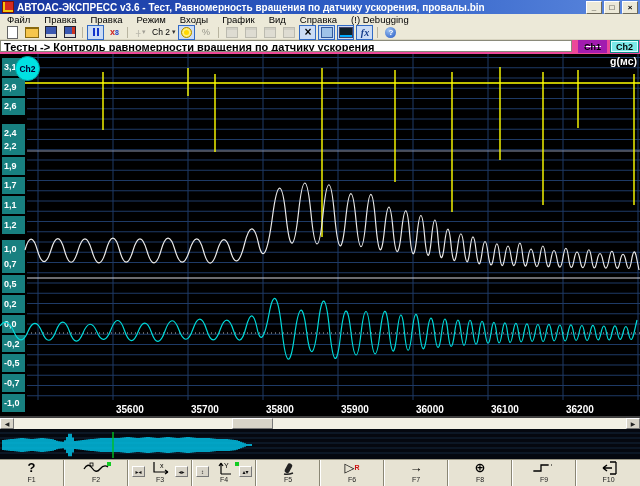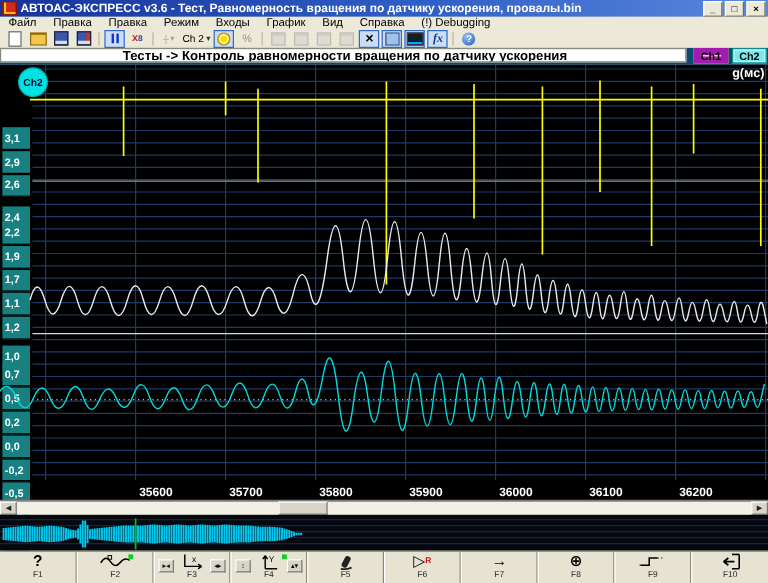--- a/index.html
+++ b/index.html
@@ -44,34 +44,34 @@
   .i-x{font-size:12px;font-weight:bold;color:#000;line-height:10px;}
   .i-grid{width:10px;height:9px;border:1px solid #335a9a;
      background:linear-gradient(#9ec2e8 0 0) padding-box,
         repeating-linear-gradient(90deg,#335a9a 0 1px,#9ec2e8 1px 4px);}
   .i-screen{width:12px;height:9px;background:#10202a;border:1px solid #446;box-shadow:inset 0 -2px 0 #0af;}
   .i-fx{font-family:"Liberation Serif","DejaVu Serif",serif;font-style:italic;font-weight:bold;
         font-size:10px;color:#123a8a;line-height:9px;}
   .i-help{width:11px;height:11px;border-radius:50%;background:radial-gradient(circle at 35% 30%,#9cc2f2,#2257c4);
         color:#fff;font-size:8px;font-weight:bold;display:flex;align-items:center;justify-content:center;}
   
-  #pathrow{position:absolute;left:0;top:40px;width:640px;height:14px;background:#0c4a6e;text-align:center;}
+  #pathrow{position:absolute;left:0;top:40px;width:640px;height:14px;background:#ec4899;}
   #path-field{position:absolute;left:0;top:0;width:572px;height:12px;background:#fff;
     border:1px solid #8a8a7a;font-size:11px;font-weight:bold;line-height:12px;padding-left:3px;
     box-sizing:border-box;white-space:nowrap;overflow:hidden;color:#000;}
   .chbtn{position:absolute;top:0;height:13px;width:29px;font-size:9px;font-weight:bold;color:#000;
     display:flex;align-items:center;justify-content:center;box-sizing:border-box;}
   #ch1-btn{right:33px;background:#ffff5e;border:6px solid #a21caf;box-shadow:inset 0 0 0 1px #fff;}
   #ch2-btn{right:1px;background:#7ae9e9;border:1px solid #0a8a8a;box-shadow:inset 0 0 0 1px #d8ffff;}
   
   #chart{position:absolute;left:0;top:54px;width:640px;height:364px;background:#000;}
   #y-axis-strip{position:absolute;left:2px;top:0;width:23px;height:360px;}
   .ylab{position:absolute;left:0;width:23px;background:#188080;color:#fff;
     font-size:9px;font-weight:bold;display:flex;align-items:center;padding-left:2px;
-    box-sizing:border-box;border-bottom:1px solid #000;margin-top:48px;}
+    box-sizing:border-box;border-bottom:1px solid #000;}
   #chart-svg{position:absolute;left:0;top:0;}
   #ch-badge{position:absolute;left:15px;top:2px;width:23px;height:23px;border-radius:50%;
     background:#00e2e2;border:1px solid #00a8a8;color:#003;font-size:8.5px;font-weight:bold;
     display:flex;align-items:center;justify-content:center;z-index:5;}
   #unit-label{position:absolute;right:3px;top:1px;color:#fff;font-size:10.5px;font-weight:bold;z-index:5;}
   
   #hscroll{position:absolute;left:0;top:418px;width:640px;height:11px;background:#f2f0e4;}
   .sbtn{position:absolute;top:0;width:14px;height:11px;background:#d8d4c8;border:1px solid #fff;
     border-right-color:#777;border-bottom-color:#777;box-sizing:border-box;color:#222;
     font-size:6px;display:flex;align-items:center;justify-content:center;}

